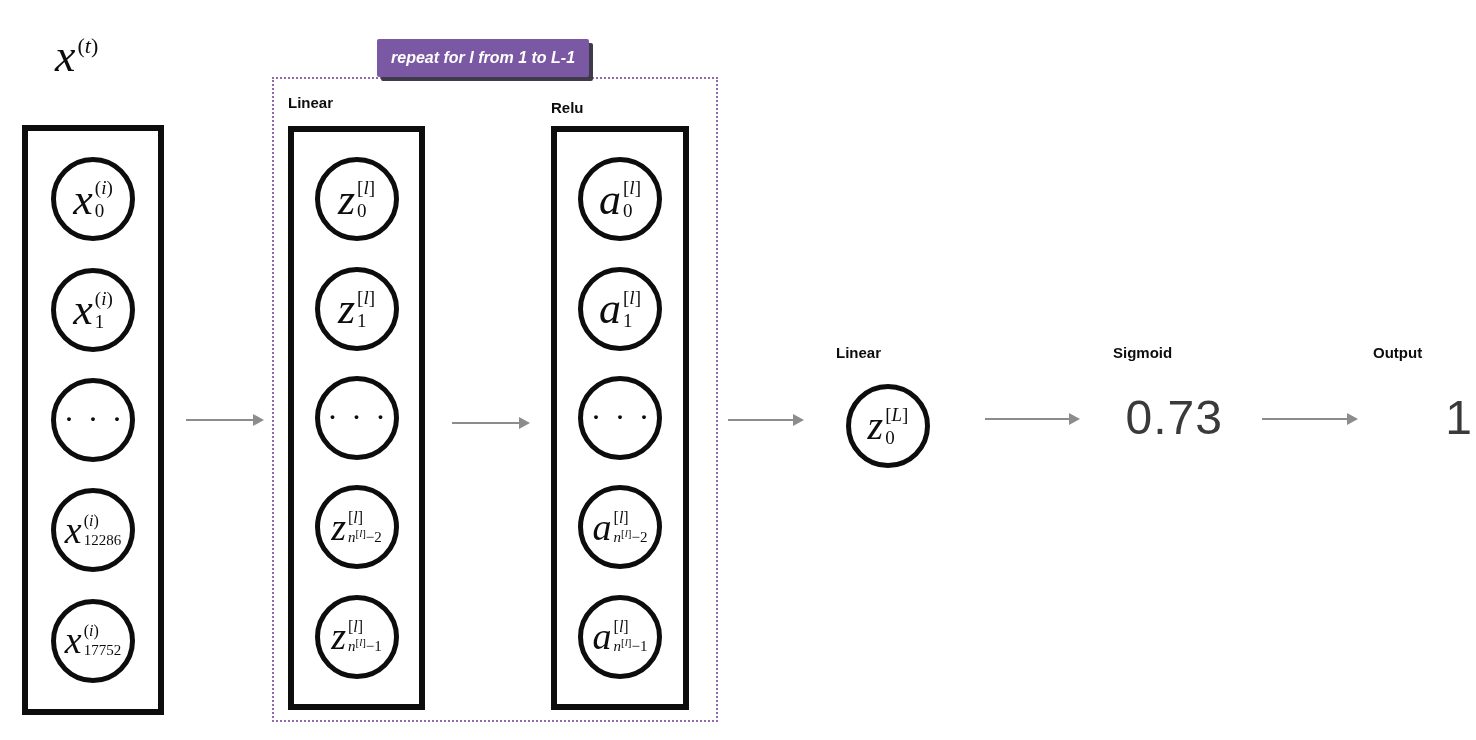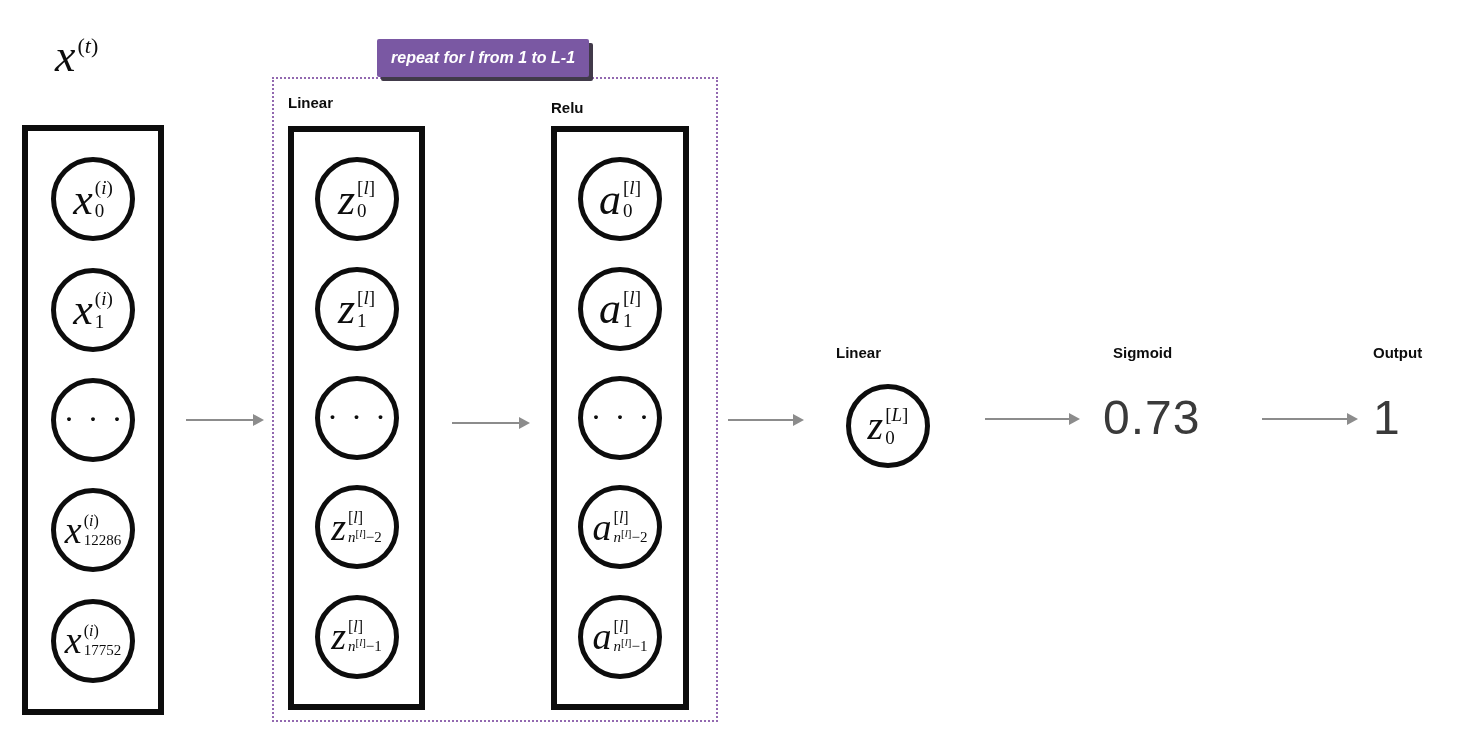--- a/index.html
+++ b/index.html
@@ -59,21 +59,21 @@
   #arrow-4{left:985px;top:418px;width:93px;}
   #arrow-5{left:1262px;top:418px;width:94px;}
 
   
   .final-label{left:836px;top:345px;width:104px;}
   .final-node{position:absolute;left:846px;top:384px;}
   .final-node .m-base{font-size:40px;}
   .sigmoid-label{left:1113px;top:345px;width:100px;}
   .output-label{left:1373px;top:345px;width:100px;}
   .big-value{position:absolute;font-size:48px;font-weight:300;color:#3a3a3a;
-             text-align:left;line-height:1;letter-spacing:1px;}
+             text-align:right;line-height:1;letter-spacing:1px;}
   .sigmoid-value{left:1103px;top:394px;width:120px;}
   .output-value{left:1373px;top:394px;width:100px;}
 </style>
 </head>
 <body>
 
 <div class="canvas">
 
   <div class="diagram-title math">
       <span class="m-base"><i>x</i></span>

